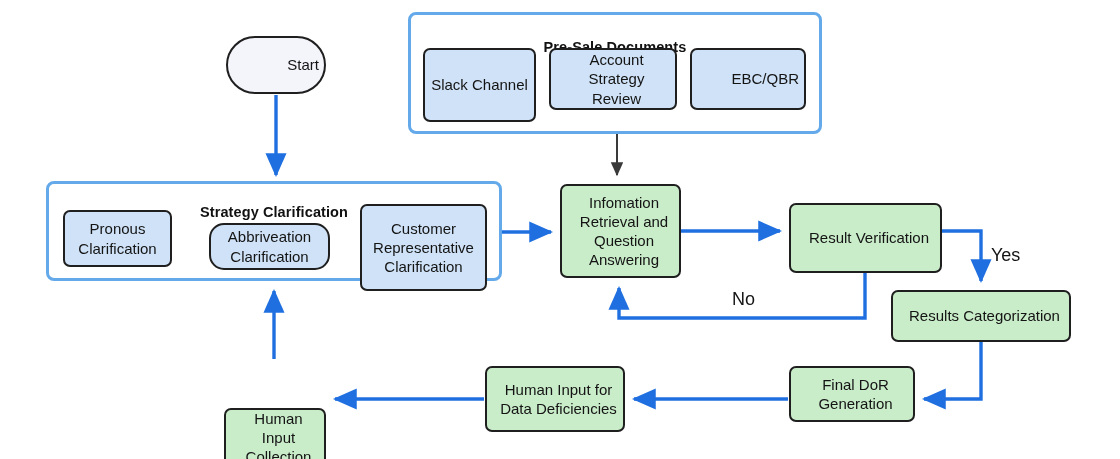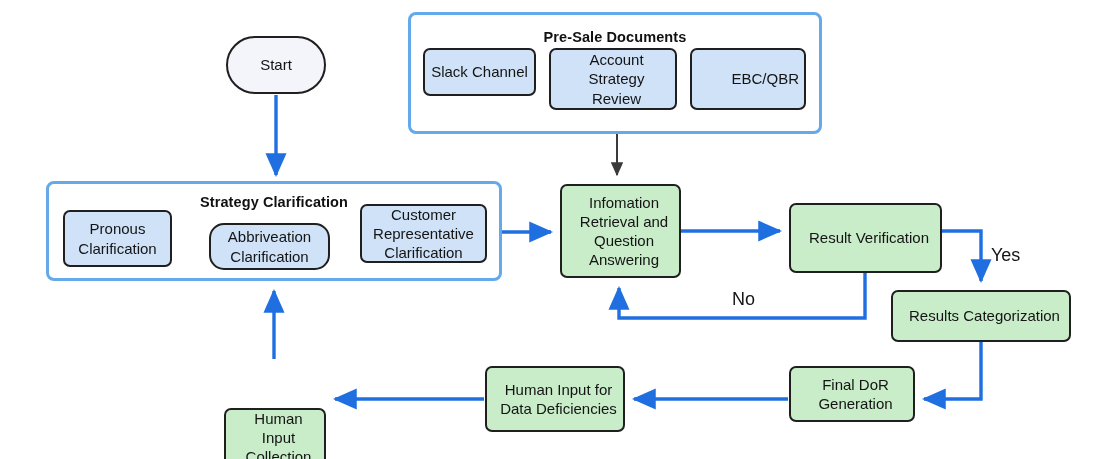--- a/index.html
+++ b/index.html
@@ -58,20 +58,21 @@
   }
   .group-title {
     position: absolute;
     left: 0;
     right: 0;
     text-align: center;
     font-size: 14.5px;
     font-weight: bold;
     color: #111111;
     letter-spacing: .1px;
+    margin-top: 10px;
   }
   .edge-label {
     position: absolute;
     font-size: 18px;
     color: #141414;
     white-space: nowrap;
     z-index: 4;
   }
 </style>
 </head>
@@ -119,29 +120,29 @@
     </g>
 
     <g fill="none" stroke="#1a1a1a" stroke-width="1.9" stroke-linecap="butt">
 
       <path d="M178,238 L208,238" marker-end="url(#ak)"></path>
 
       <path d="M330,238 L360,238" marker-end="url(#ak)"></path>
     </g>
   </svg>
 
-  <div class="node start" style="left:226px; top:36px; width:100px; height:58px;">
+  <div class="node start" style="left:226px; top:36px; width:100px; height:58px;justify-content:flex-end;">
     <span>Start</span>
   </div>
 
   <div class="group" style="left:408px; top:12px; width:414px; height:122px;">
     <div class="group-title" style="top:14px;">Pre-Sale  Documents</div>
   </div>
 
-  <div class="node blue" style="left:423px; top:48px; width:113px; height:48px;">
+  <div class="node blue" style="left:423px; top:48px; width:113px; height:74px;">
     <span>Slack Channel</span>
   </div>
 
   <div class="node blue" style="left:549px; top:48px; width:128px; height:62px;padding-left:12px;">
     <span class="ml">Account<br>Strategy Review</span>
   </div>
 
   <div class="node blue" style="left:690px; top:48px; width:116px; height:62px;justify-content:flex-end;">
     <span>EBC/QBR</span>
   </div>
@@ -151,21 +152,21 @@
   </div>
 
   <div class="node blue" style="left:63px; top:210px; width:109px; height:57px;">
     <span class="ml">Pronous<br>Clarification</span>
   </div>
 
   <div class="node blue" style="left:209px; top:223px; width:121px; height:47px;border-radius:15px;">
     <span class="ml">Abbriveation<br>Clarification</span>
   </div>
 
-  <div class="node blue" style="left:360px; top:204px; width:127px; height:59px;">
+  <div class="node blue" style="left:360px; top:204px; width:127px; height:87px;">
     <span class="ml">Customer<br>Representative<br>Clarification</span>
   </div>
 
   <div class="node green" style="left:560px; top:184px; width:121px; height:94px;">
     <span class="ml">Infomation<br>Retrieval and<br>Question<br>Answering</span>
   </div>
 
   <div class="node green" style="left:789px; top:203px; width:153px; height:70px;">
     <span>Result Verification</span>
   </div>

